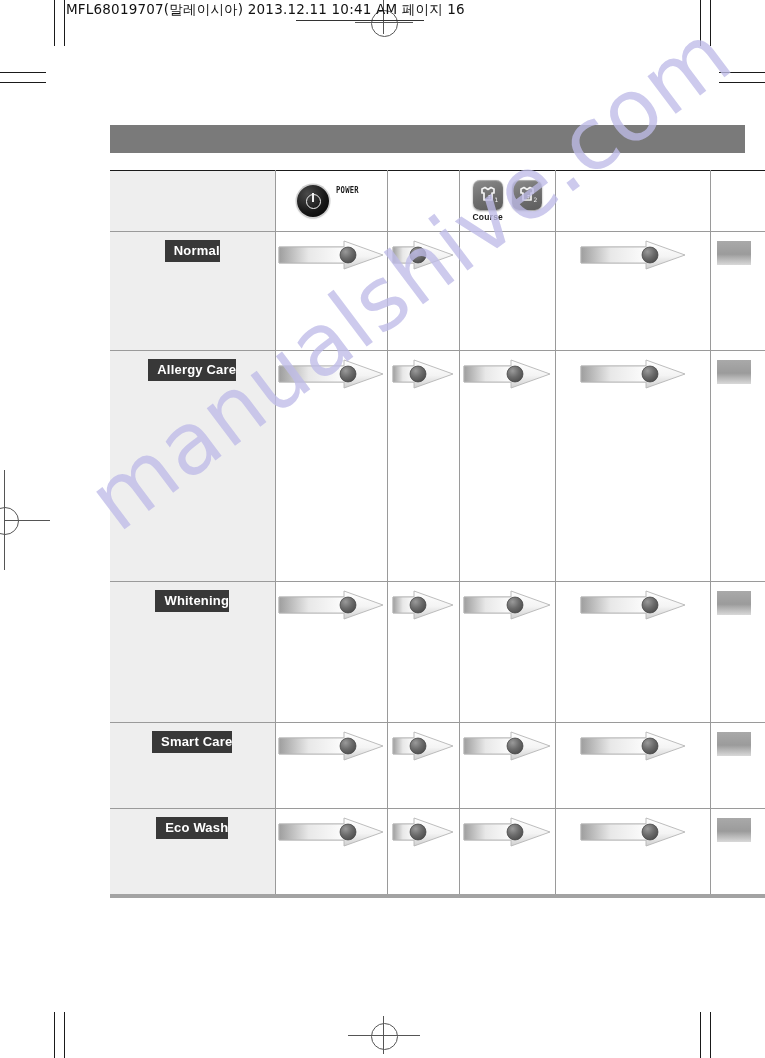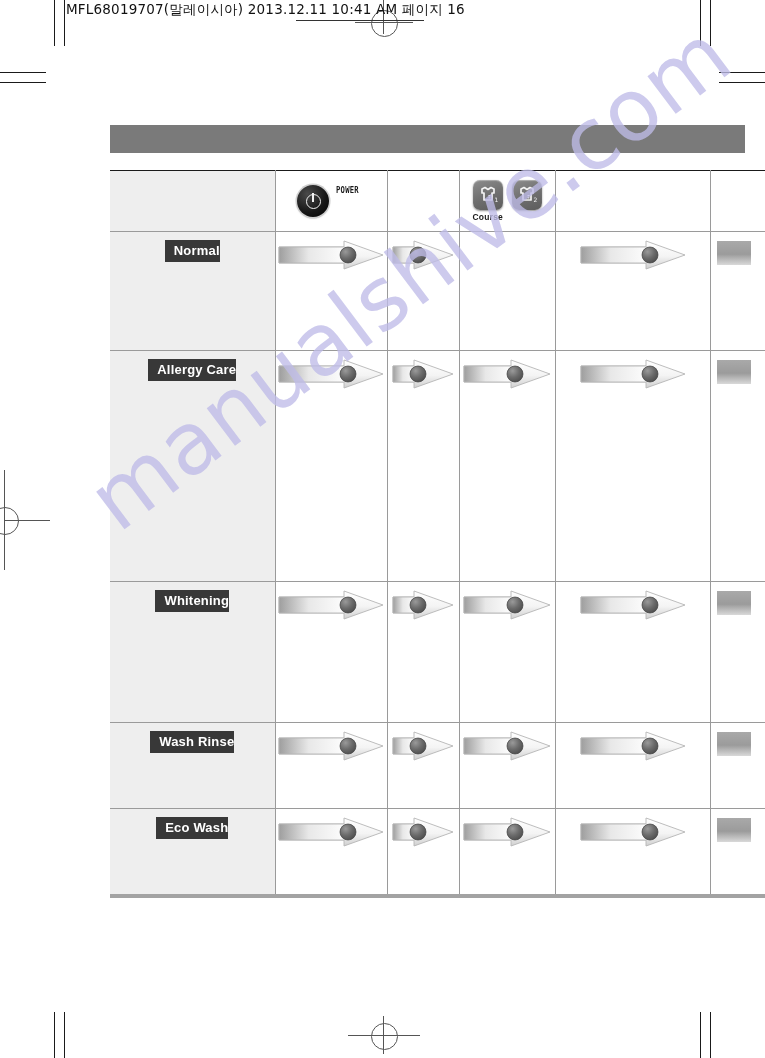--- a/index.html
+++ b/index.html
@@ -513,21 +513,21 @@
           </td>
           <td class="edge-col">
             <div class="edge-swatch-wrap">
               <div class="edge-swatch"></div>
             </div>
           </td>
         </tr>
         <tr>
           <td class="label-col" style="height: 85px;">
             <div class="row-label-wrap">
-              <span class="row-label">Wash Rinse</span>
+              <span class="row-label">Smart Care</span>
             </div>
           </td>
           <td>
             <div class="arrow-wrap">
   <svg class="arrow-svg" width="106" height="30" viewBox="0 0 106 30">
     <polygon points="1,7 66,7 66,1 105,15 66,29 66,23 1,23" fill="url(#headGrad)" stroke="#b5b5b5" stroke-width="0.9"></polygon>
     <rect x="1" y="7" width="66" height="16" fill="url(#arrowGrad)" stroke="none"></rect>
     <line x1="1" y1="7" x2="66" y2="7" stroke="#b5b5b5" stroke-width="0.9"></line>
     <line x1="1" y1="23" x2="66" y2="23" stroke="#b5b5b5" stroke-width="0.9"></line>
     <line x1="1" y1="7" x2="1" y2="23" stroke="#b5b5b5" stroke-width="0.9"></line>

